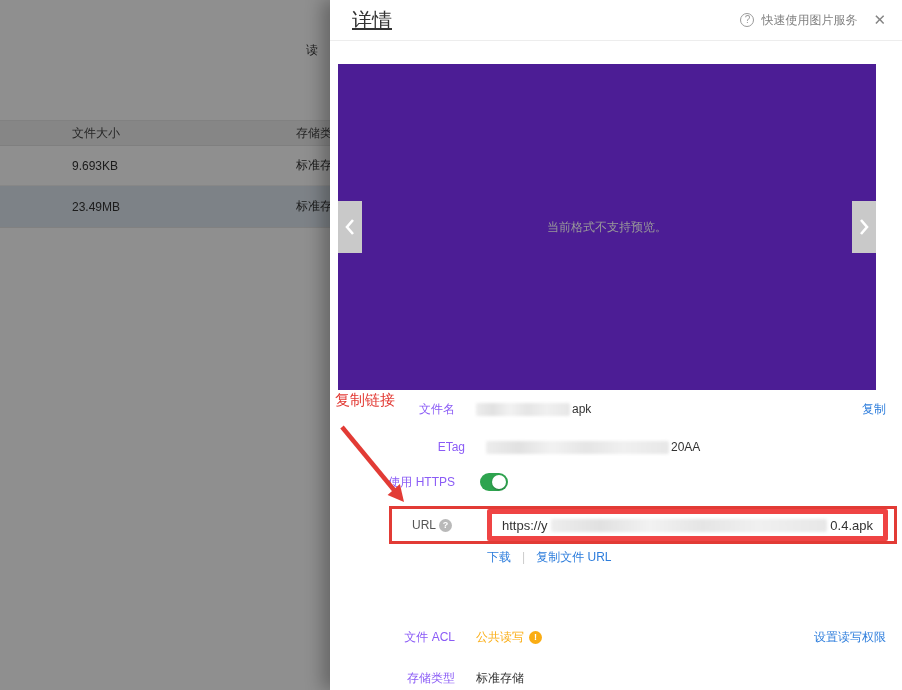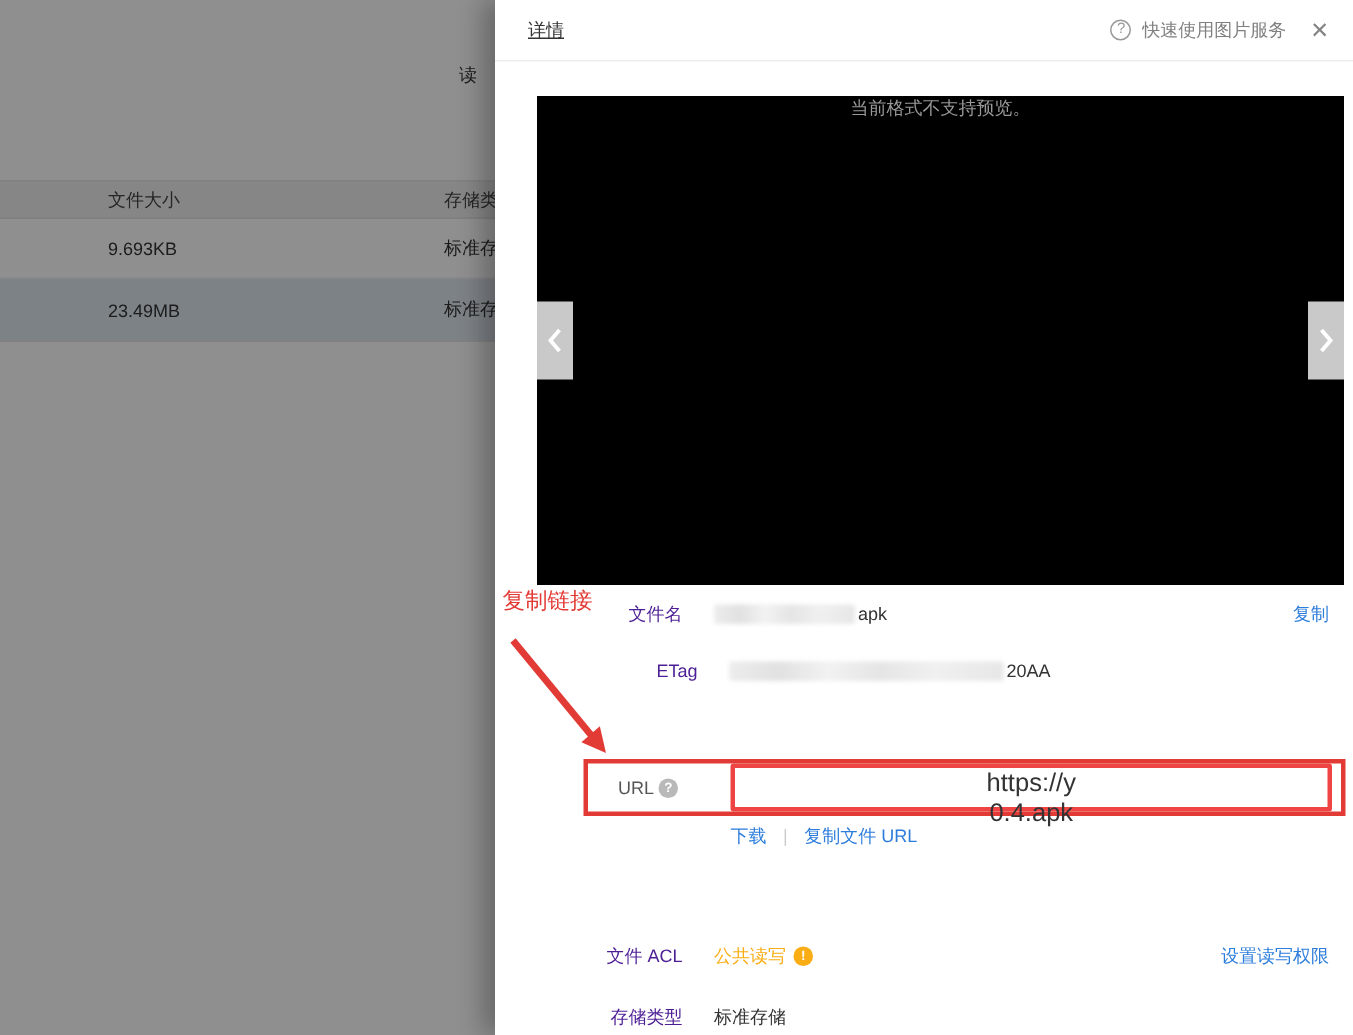--- a/index.html
+++ b/index.html
@@ -28,47 +28,47 @@
 
   
   .panel {
     position:absolute; left:330px; top:0; width:572px; height:690px;
     background:#fff; z-index:10; box-shadow:-8px 0 16px rgba(0,0,0,0.28);
   }
   .panel-header {
     height:41px; display:flex; align-items:center;
     padding:0 16px 0 22px; border-bottom:1px solid #ededed;
   }
-  .panel-title { font-size:12px; color:#333;text-decoration:underline; }
+  .panel-title { font-size:20px; color:#333;text-decoration:underline; }
   .header-right { margin-left:auto; display:flex; align-items:center; gap:7px; color:#808080; }
   .qicon {
     width:14px; height:14px; border:1px solid #9a9a9a; border-radius:50%;
     display:inline-flex; align-items:center; justify-content:center;
     font-size:10px; color:#9a9a9a; line-height:1;
   }
   .close-x { font-size:15px; color:#848484; margin-left:16px; }
 
   
   .preview {
-    position:absolute; left:28px; top:64px; width:538px; height:326px;
-    background:#000000; display:flex; align-items:flex-start; justify-content:center;
+    position:absolute; left:8px; top:64px; width:538px; height:326px;
+    background:#4c1d95; display:flex; align-items:center; justify-content:center;
   }
   .preview-msg { color:#999; }
   .nav-btn {
     position:absolute; top:50%; transform:translateY(-50%);
     width:24px; height:52px; background:#c9c9c9;
     display:flex; align-items:center; justify-content:center;
   }
   .nav-left { left:0; } .nav-right { right:0; }
   .nav-btn svg { display:block; }
 
   
   .frow { position:absolute; left:0; width:100%; height:16px; display:flex; align-items:center; }
   .flabel {
-    position:absolute; left:0; width:125px; text-align:right; color:#4c1d95;
+    position:absolute; left:0; width:125px; text-align:right; color:#8b5cf6;
     display:flex; justify-content:flex-end; align-items:center; gap:4px; height:100%;
   }
   .fvalue { position:absolute; left:146px; display:flex; align-items:center; color:#333; }
   .faction { position:absolute; right:16px; color:#2d7ddc; }
   .row-filename { top:401px; } .row-etag { top:439px;margin-left:10px; }
   .row-https { top:473px; height:18px; }
   .row-links { top:549px; }
   .row-type { top:588px; } .row-acl { top:629px; } .row-storage { top:670px; }
 
   .blurbox {
@@ -99,22 +99,22 @@
     position:absolute; left:82px; top:0; height:38px; width:46px;
     display:flex; align-items:center; gap:3px; color:#555;
   }
   .q2icon {
     width:13px; height:13px; border-radius:50%; background:#b9b9b9; color:#fff;
     display:inline-flex; align-items:center; justify-content:center;
     font-size:9px; font-weight:bold; line-height:1;
   }
   .url-input {
     position:absolute; left:157px; top:3px; width:401px; height:32px;
-    border:3px solid #ef4444; border-radius:2px; background:#fff;
-    display:flex; align-items:center; padding:0 10px; font-size:17px; color:#333;flex-direction:column;
+    border:5px solid #ef4444; border-radius:2px; background:#fff;
+    display:flex; align-items:center; padding:0 10px; font-size:13px; color:#333;
   }
   .blur-url { flex:1; margin:0 3px; height:13px; }
 
   .links-inline { position:absolute; left:157px; display:flex; align-items:center; gap:11px; }
   .blue { color:#2d7ddc; }
   .divider { color:#ccc; }
 
   .acl-value { color:#faad14; display:flex; align-items:center; gap:5px; }
   .warn-icon {
     width:13px; height:13px; border-radius:50%; background:#faad14; color:#fff;
@@ -188,20 +188,26 @@
   </div>
 
   <div class="frow row-etag">
     <span class="flabel">ETag</span>
     <span class="fvalue">
       <span class="blurbox blur-etag"></span>
       <span>20AA</span>
     </span>
   </div>
 
+  <div class="frow row-https">
+    <span class="flabel">使用 HTTPS</span>
+    <span class="toggle">
+      <span class="toggle-knob"></span>
+    </span>
+  </div>
 
   <div class="url-redbox"></div>
 
   <div class="row-url">
     <span class="url-label">
       <span>URL</span>
       <span class="q2icon">?</span>
     </span>
     <div class="url-input">
       <span>https://y</span>

